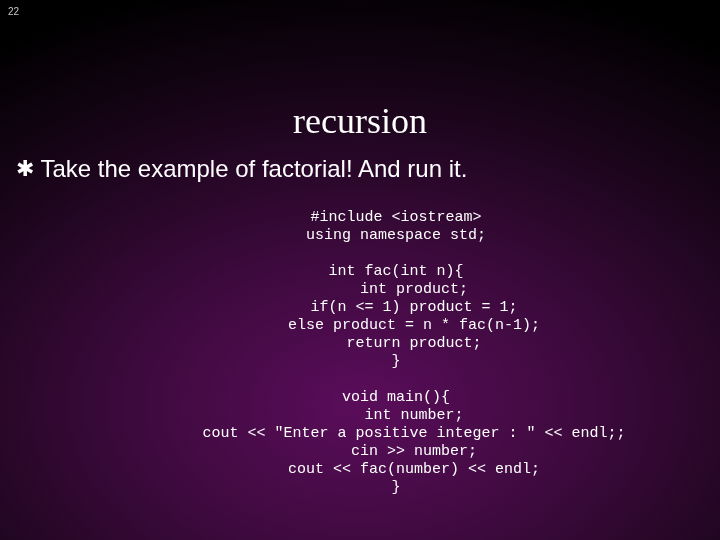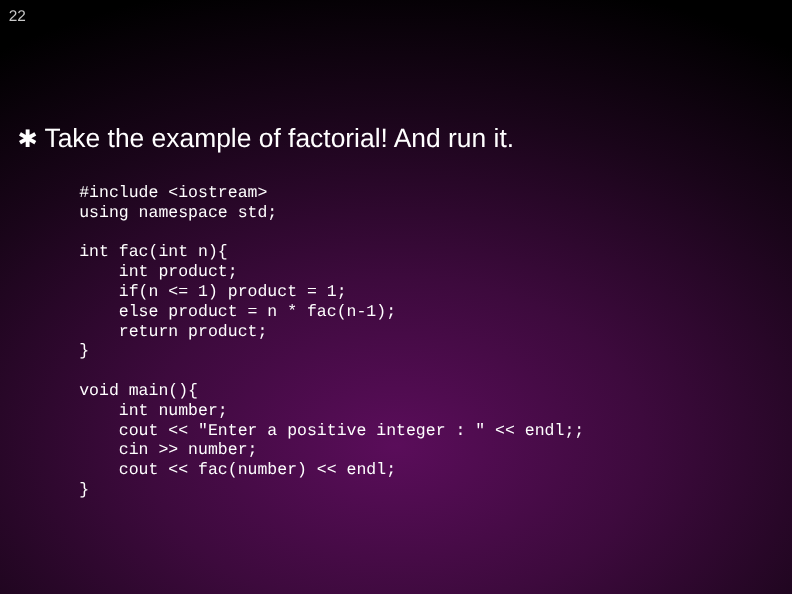--- a/index.html
+++ b/index.html
@@ -13,21 +13,21 @@
     background: radial-gradient(ellipse 90% 80% at 50% 75%, #5a0d5a 0%, #3d0a3d 35%, #1a051a 70%, #000000 100%);
     font-family: "Times New Roman", Times, serif;
     color: #ffffff;
     position: relative;
   }
   .page-number {
     position: absolute;
     top: 6px;
     left: 8px;
     font-family: Arial, Helvetica, sans-serif;
-    font-size: 14px;
+    font-size: 10px;
     color: #c8c8c8;
   }
   .title {
     text-align: center;
     font-size: 36px;
     font-weight: normal;
     color: #ffffff;
     margin-top: 60px;
     line-height: 1.15;
     padding: 0 20px;
@@ -53,29 +53,31 @@
     color: #ffffff;
   }
   .code-block {
     font-family: "Courier New", Courier, monospace;
     font-size: 15px;
     line-height: 1.2;
     color: #ffffff;
     white-space: pre;
     margin-left: 72px;
     margin-top: 26px;
+    text-align: center;
   }
 </style>
 </head>
 <body>
 
 <div class="page-number">22</div>
 
 <div class="title">
   <br>
+  <span>recursion</span>
 </div>
 
 <div class="bullet-row">
   <span class="bullet-icon">✱</span>
   <span class="bullet-text">Take the example of factorial! And run it.</span>
 </div>
 
 <div class="code-block">#include &lt;iostream&gt;
 using namespace std;
 

